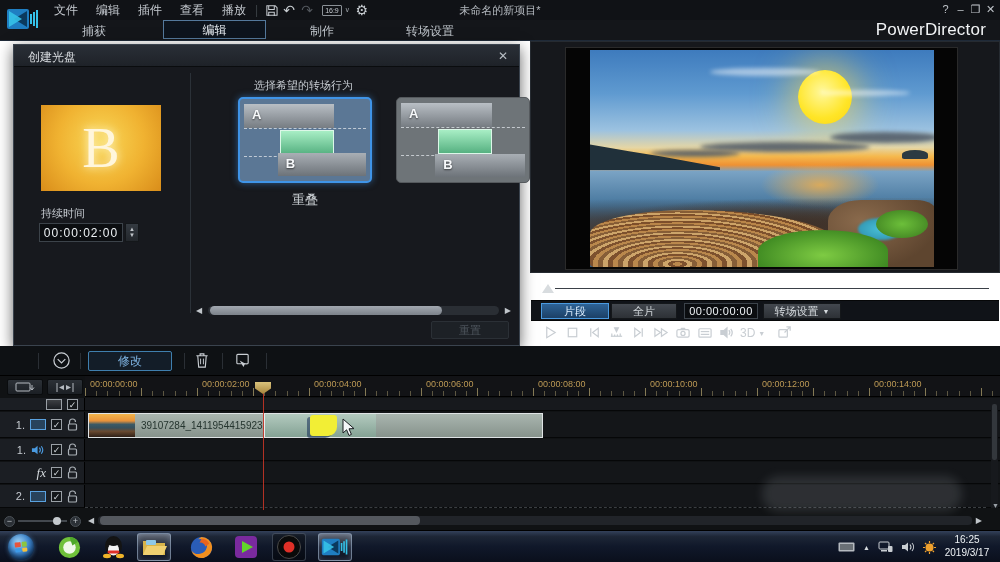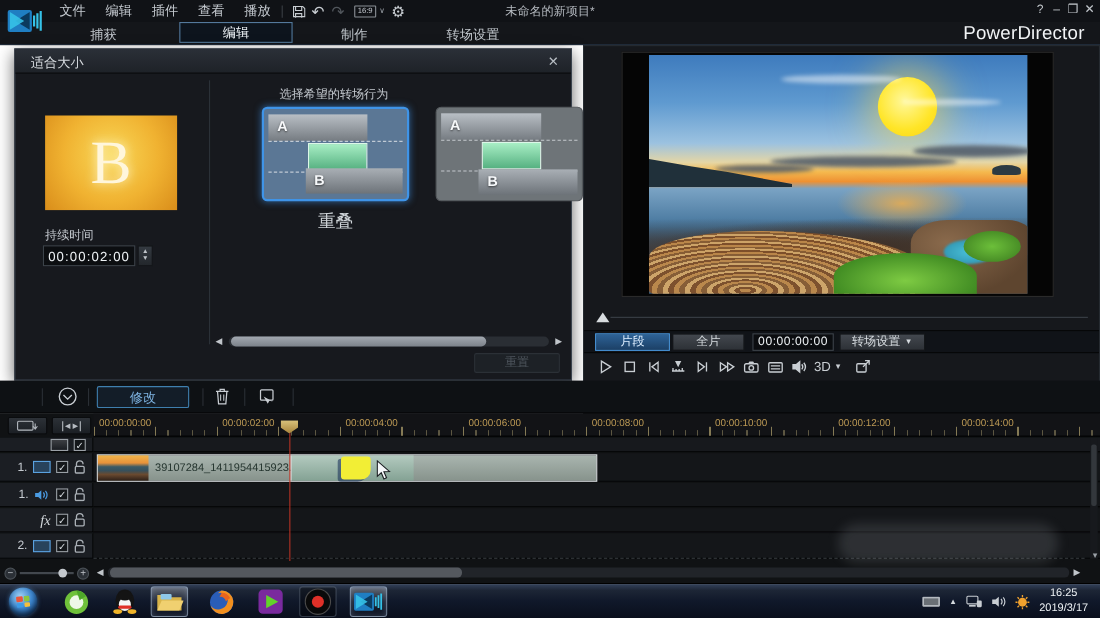--- a/index.html
+++ b/index.html
@@ -38,30 +38,30 @@
   .stepper span { font-size:6px; color:#c0c5ca; line-height:5px; }
   .behavior-label { position:absolute; left:240px; top:33px; color:#c5cad0; font-size:11px; }
   .opt { position:absolute; top:52px; width:134px; height:86px; border-radius:5px; }
   .opt-sel { background:#5b7795; border:2px solid #3f94e8; box-shadow:0 0 7px rgba(63,148,232,.55); }
   .opt-plain { background:#6e7478; border:1px solid #55595d; }
   .bar-a { position:absolute; left:4px; top:5px; width:69%; height:24px; background:linear-gradient(#b9bfc5,#767c82); }
   .bar-b { position:absolute; left:29%; bottom:5px; right:4px; height:23px; background:linear-gradient(#a9afb5,#6d7379); }
   .bar-a span,.bar-b span { position:absolute; left:8px; top:3px; color:#f7f9fb; font-weight:bold; font-size:13px; text-shadow:0 1px 2px rgba(0,0,0,.6); }
   .dash { position:absolute; left:4px; right:4px; height:0; border-top:1px dashed rgba(225,230,235,.75); }
   .greenbox { position:absolute; left:31%; top:31px; width:41%; height:25px; background:linear-gradient(#a8eec5,#56b181); border:1px solid #dcf7e8; }
-  .opt-label { position:absolute; width:134px; text-align:center; top:146px; color:#cfd4d8; font-size:16px; }
+  .opt-label { position:absolute; width:134px; text-align:center; top:146px; color:#cfd4d8; font-size:13px; }
   .dlg-hscroll { position:absolute; left:182px; top:260px; right:8px; height:11px; }
   .dlg-hscroll .tr { position:absolute; left:12px; right:12px; top:1px; height:9px; background:#2a2e34; border-radius:5px; }
   .dlg-hscroll .th { position:absolute; left:14px; width:232px; top:1px; height:9px; background:linear-gradient(#a2a8b0,#7c828a); border-radius:5px; }
   .scroll-arrow { position:absolute; top:1px; font-size:8px; color:#c0c5ca; line-height:9px; }
   .reset-btn { position:absolute; right:10px; bottom:6px; width:78px; height:18px; background:#1d2126; border:1px solid #2b3036; border-radius:2px; color:#4d545c; font-size:11px; text-align:center; line-height:16px; }
   .grip-dots { position:absolute; right:28px; top:347px; color:#565c63; font-size:8px; letter-spacing:1px; }
 
   
-  .preview-panel { left:530px; top:41px; width:470px; height:368px; background:#16181c; border:1px solid #262b31; }
+  .preview-panel { left:530px; top:41px; width:470px; height:232px; background:#16181c; border:1px solid #262b31; }
   .video-frame { position:absolute; left:34px; top:5px; width:393px; height:223px; background:#050505; border:1px solid #2a2a2a; }
   .video-img { position:absolute; left:24px; top:2px; width:344px; height:217px; overflow:hidden;
     background:linear-gradient(180deg,#3e7bbd 0%,#5f9ad0 20%,#9cc2e0 37%,#e5d6a5 45%,#f5b94e 49%,#ee9133 53%,#7aa3c4 56%,#45759c 72%,#3c5a74 78%); }
   .sun { position:absolute; left:208px; top:20px; width:54px; height:54px; border-radius:50%; background:radial-gradient(circle at 45% 40%, #fff89c, #ffe527 60%, #fbd215); box-shadow:0 0 34px 10px rgba(255,216,74,.55); }
   .cloud { position:absolute; background:#4d5866; border-radius:50%; filter:blur(2px); opacity:.85; }
   .wisp { position:absolute; background:rgba(255,255,255,.5); border-radius:50%; filter:blur(2px); }
   .land-left { position:absolute; left:0; top:86px; width:130px; height:34px; background:#20303a; clip-path:polygon(0 25%,30% 45%,55% 60%,100% 92%,100% 100%,0 100%); }
   .island { position:absolute; left:312px; top:100px; width:26px; height:9px; background:#2c3a42; border-radius:60% 60% 20% 20%; }
   .reflect { position:absolute; left:170px; top:112px; width:120px; height:46px; background:radial-gradient(ellipse at center, rgba(255,178,64,.75), rgba(255,178,64,0) 70%); }
   .rocks-dark { position:absolute; left:0; top:148px; width:344px; height:34px; background:radial-gradient(ellipse at 20% 100%, #42332a, rgba(0,0,0,0) 70%), radial-gradient(ellipse at 55% 80%, #3a2d24, rgba(0,0,0,0) 70%), radial-gradient(ellipse at 85% 90%, #55412f, rgba(0,0,0,0) 75%); }
@@ -73,21 +73,21 @@
   .moss2 { position:absolute; left:286px; top:160px; width:52px; height:28px; background:radial-gradient(#6cbf3a,#3a7a1e); border-radius:50%; }
   .seek-tri { position:absolute; left:11px; top:242px; width:0; height:0; border-left:6px solid transparent; border-right:6px solid transparent; border-bottom:9px solid #d8dcdf; }
   .seek-line { position:absolute; left:24px; right:10px; top:246px; height:1px; background:#3a4047; }
   .pv-controls { position:absolute; left:0; right:0; top:258px; height:21px; background:#101318; border-top:1px solid #060708; border-bottom:1px solid #060708; }
   .pv-btn { position:absolute; top:2px; height:16px; font-size:11px; text-align:center; line-height:15px; }
   .pv-clip { left:10px; width:68px; background:linear-gradient(#2d6296,#1c4066); border:1px solid #4a9ae0; color:#ddeeff; }
   .pv-movie { left:80px; width:66px; background:linear-gradient(#43484f,#2d3136); border:1px solid #14171a; color:#d5dade; }
   .pv-time { left:153px; width:74px; background:#0b0d10; border:1px solid #3c434a; color:#eef2f5; letter-spacing:.5px; }
   .pv-fit { left:232px; width:78px; background:linear-gradient(#43484f,#2d3136); border:1px solid #14171a; color:#d5dade; }
   .pv-fit .dd { font-size:7px; margin-left:4px; }
-  .transport { position:absolute; left:11px; top:282px; height:18px; display:flex; align-items:center; gap:5px; }
+  .transport { position:absolute; left:11px; top:282px; height:18px; display:flex; gap:5px; }
   .t-ico { width:17px; height:17px; display:flex; align-items:center; justify-content:center; }
   .t-ico svg { stroke:#c9ced3; fill:none; stroke-width:1.3; }
   .t-3d { color:#c9ced3; font-size:12px; display:flex; align-items:center; gap:3px; }
   .t-3d .dd { font-size:7px; }
 
   
   .toolstrip { left:0; top:346px; width:1000px; height:30px; background:#0e1114; border-bottom:1px solid #000; }
   .ts-sep { position:absolute; top:7px; width:1px; height:16px; background:#2a2f35; }
   .modify-btn { position:absolute; left:88px; top:5px; width:84px; height:20px; border:1px solid #3f7fae; background:#131d28; color:#7db2e0; font-size:12px; text-align:center; line-height:18px; border-radius:2px; }
 
@@ -189,21 +189,21 @@
     <svg width="34" height="26" viewBox="0 0 34 26">
       <rect x="1" y="3" width="22" height="20" rx="2" fill="#1f7ec2"></rect>
       <polygon points="21,5 8,13 21,21" fill="#0b3a5e"></polygon>
       <polygon points="3,5 16,13 3,21" fill="#35c2e8" opacity="0.9"></polygon>
       <path d="M25 8 v10 M28 6 v14 M31 4 v18" stroke="#35c2e8" stroke-width="2"></path>
     </svg>
   </div>
 
   <div class="abs dialog">
     <div class="dlg-head">
-      <div class="dlg-title">适合大小</div>
+      <div class="dlg-title">创建光盘</div>
       <div class="dlg-close">✕</div>
     </div>
     <div class="divider-v"></div>
 
     <div class="thumbB">
       <span>B</span>
     </div>
     <div class="dur-label">持续时间</div>
     <div class="dur-box">00:00:02:00</div>
     <div class="stepper">

